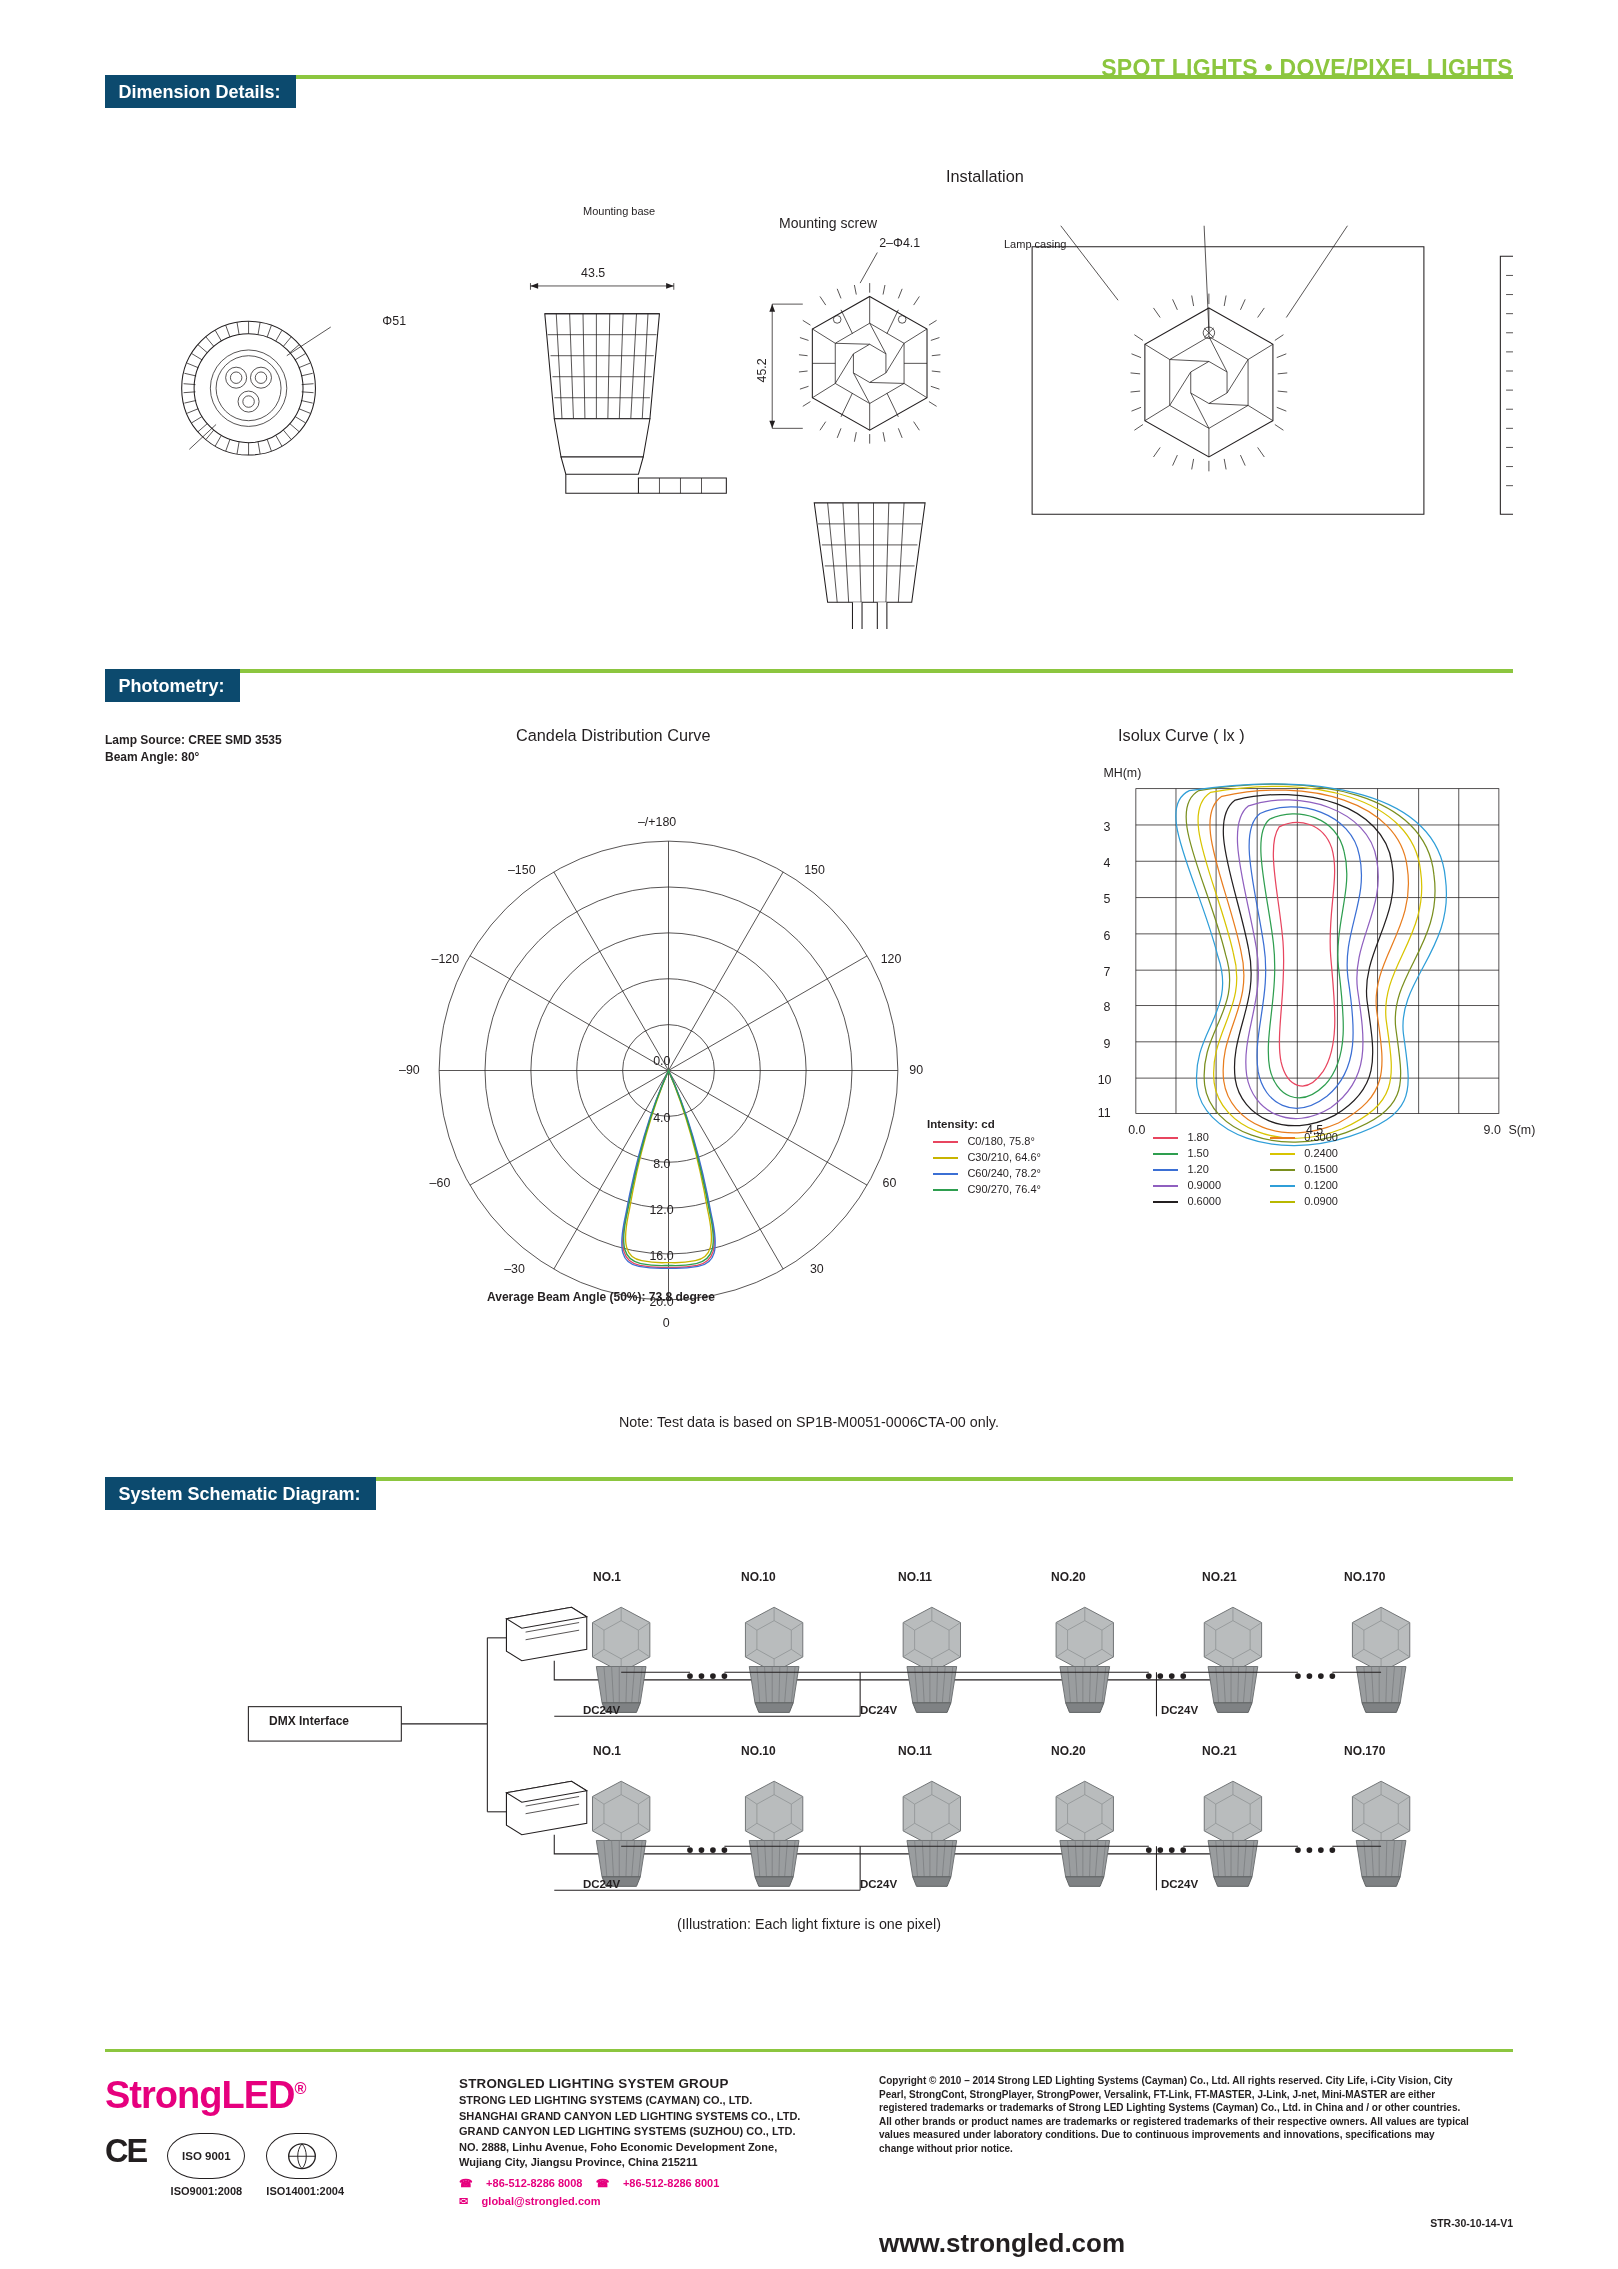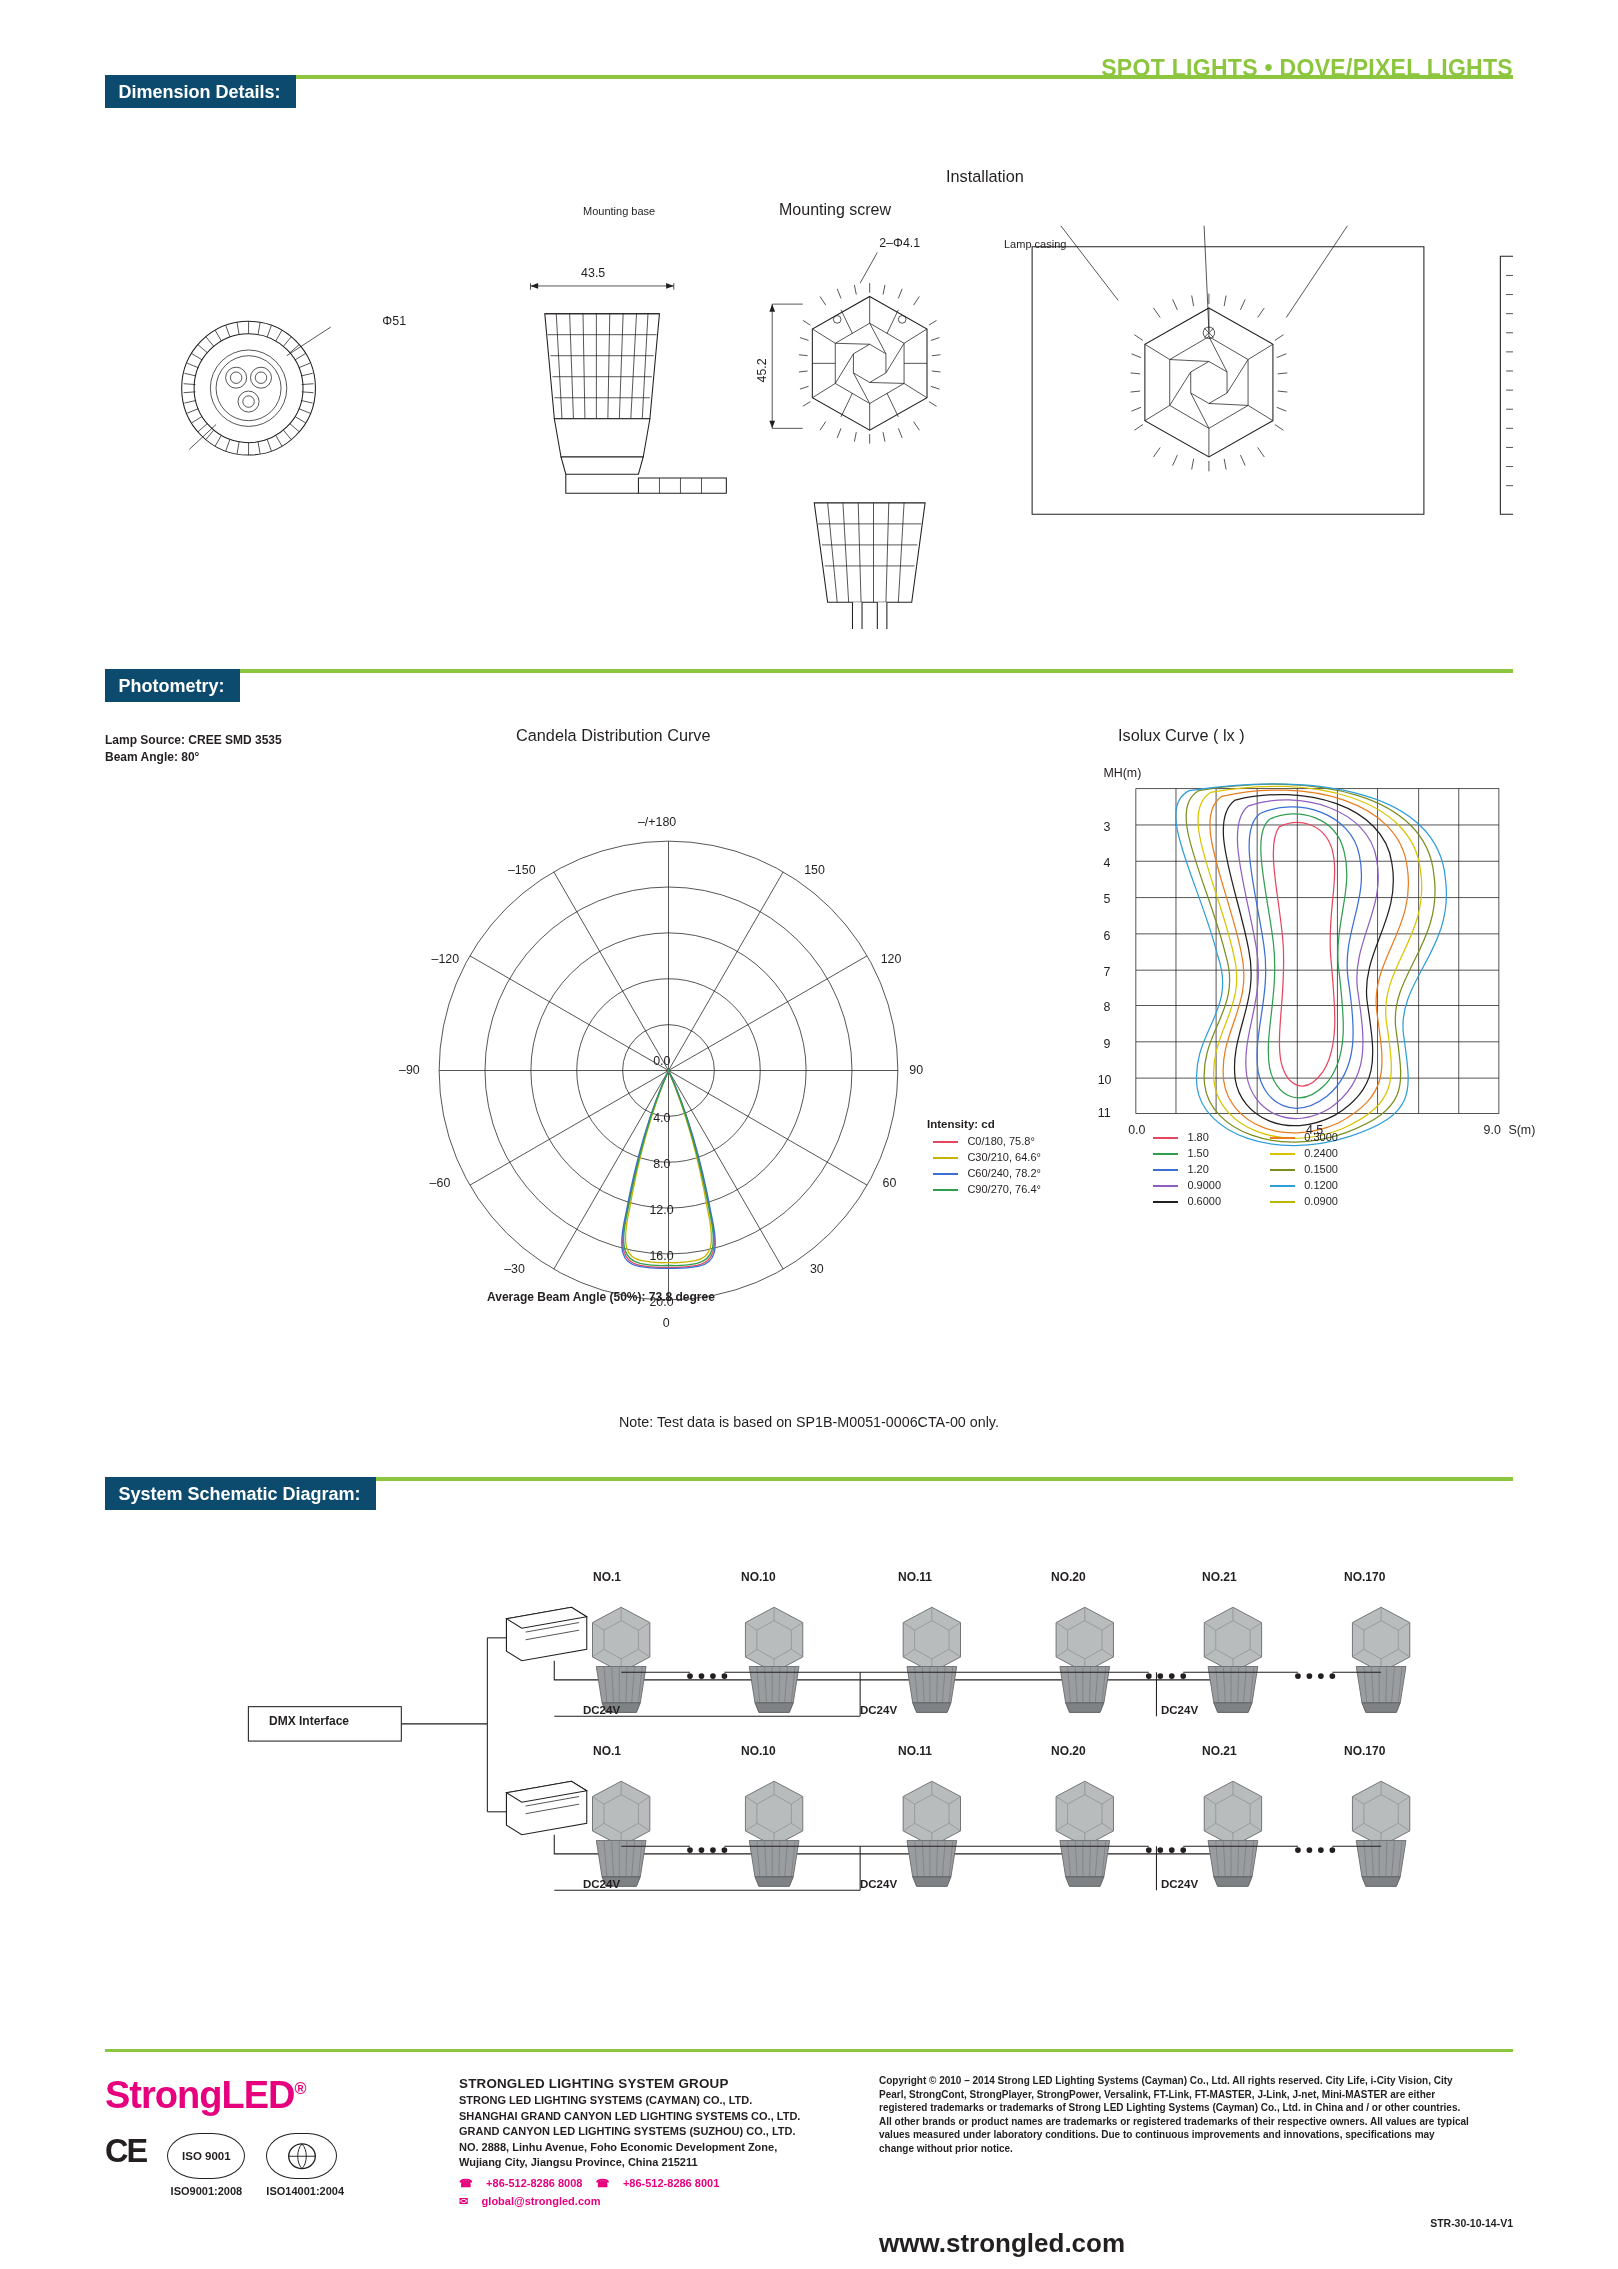--- a/index.html
+++ b/index.html
@@ -200,21 +200,21 @@
             <g class="lnt">
               <path d="M52,218 L126,250 M52,238 L136,274 M52,262 L137,288 M52,286 L135,300 M52,310 L128,318 M52,334 L112,342"></path>
             </g>
             <path d="M52,196 L52,372" class="ln"></path>
           </g>
         </g>
       </svg>
 
       <div style="position:absolute;left:841px;top:54px;font-size:16.3px;">Installation</div>
       <div style="position:absolute;left:478px;top:92px;font-size:11px;">Mounting base</div>
-      <div style="position:absolute;left:674px;top:88px;font-size:16px;">Mounting screw</div>
+      <div style="position:absolute;left:674px;top:102px;font-size:14px;">Mounting screw</div>
       <div style="position:absolute;left:899px;top:92px;font-size:11px;margin-top:33px;">Lamp casing</div>
     </div>
   </div>
 
   <div style="position:absolute;left:105px;right:105px;top:669px;">
     <div class="sectionbar">
       <div class="rule"></div>
       <div class="tag">Photometry:</div>
     </div>
 
@@ -504,20 +504,21 @@
       <div style="position:absolute;left:1097px;top:229px;font-size:12px;font-weight:bold;">NO.21</div>
       <div style="position:absolute;left:1239px;top:229px;font-size:12px;font-weight:bold;">NO.170</div>
 
       <div style="position:absolute;left:478px;top:189px;font-size:11.5px;font-weight:bold;">DC24V</div>
       <div style="position:absolute;left:755px;top:189px;font-size:11.5px;font-weight:bold;">DC24V</div>
       <div style="position:absolute;left:1056px;top:189px;font-size:11.5px;font-weight:bold;">DC24V</div>
       <div style="position:absolute;left:478px;top:363px;font-size:11.5px;font-weight:bold;">DC24V</div>
       <div style="position:absolute;left:755px;top:363px;font-size:11.5px;font-weight:bold;">DC24V</div>
       <div style="position:absolute;left:1056px;top:363px;font-size:11.5px;font-weight:bold;">DC24V</div>
 
+      <div class="illus">(Illustration: Each light fixture is one pixel)</div>
     </div>
   </div>
 
   <div class="footer">
     <div class="footrule"></div>
 
     <div class="brand">
       <span>StrongLED</span><span class="reg">®</span>
     </div>
 

